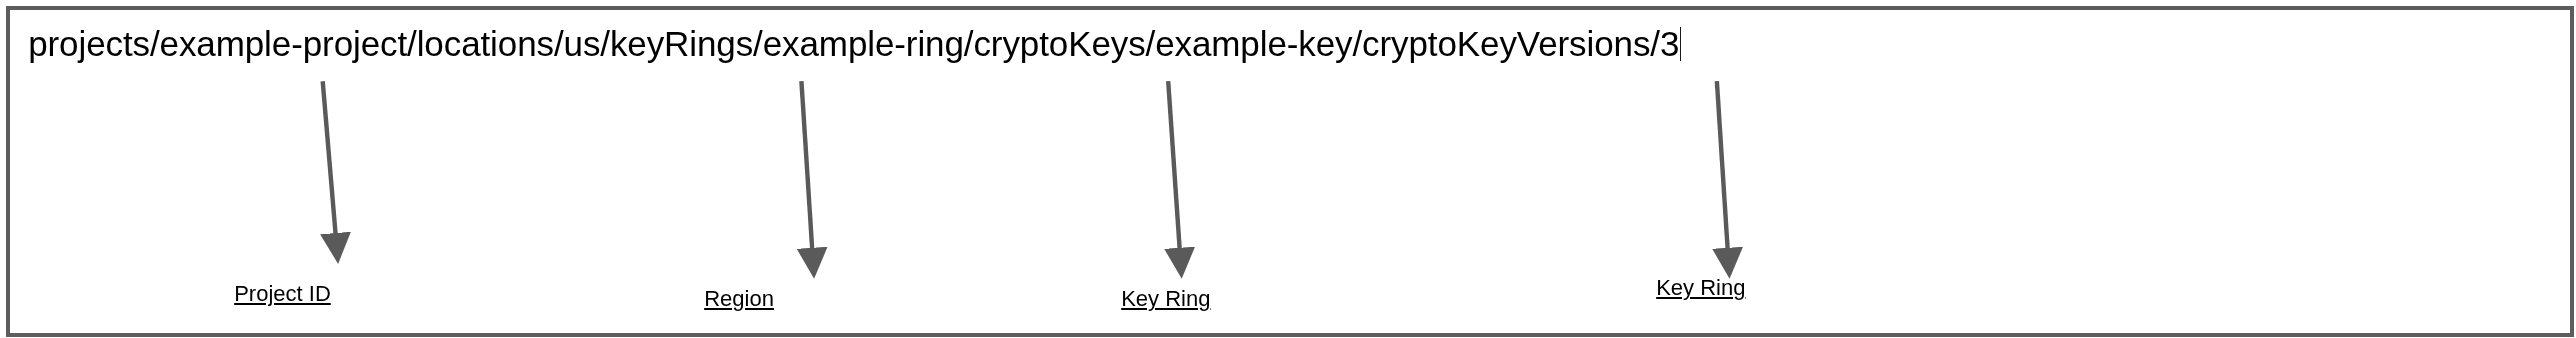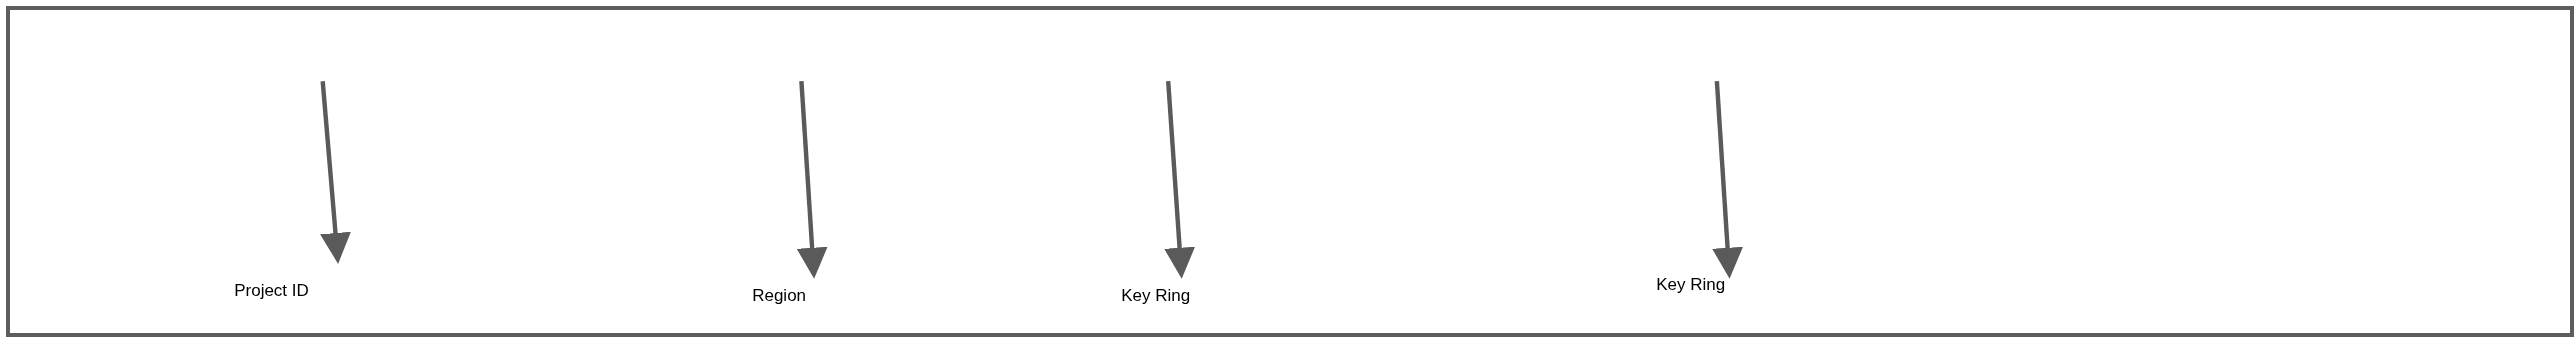--- a/index.html
+++ b/index.html
@@ -49,60 +49,64 @@
     display: inline-block;
     width: 1.5px;
     height: 34px;
     background: #1a1a1a;
     vertical-align: -5.2px;
     margin-left: 0.7px;
   }
   
   .anno-label {
     position: absolute;
-    font-size: 17px;
+    font-size: 22px;
     color: #000000;
     white-space: nowrap;
     font-family: "Liberation Sans", sans-serif;
+    text-decoration: underline;
   }
   
   #arrow-layer {
     position: absolute;
     left: 0;
     top: 0;
     width: 100%;
     height: 100%;
     pointer-events: none;
   }
 </style>
 </head>
 <body>
 
 <div id="canvas">
 
   <div id="frame">
     <div id="inner">
 
+      <div id="path-text">
+        <span>projects/example-project/locations/us/keyRings/example-ring/cryptoKeys/example-key/cryptoKeyVersions/3</span><span id="text-caret"></span>
+      </div>
 
       <svg id="arrow-layer" viewBox="0 0 3448 410" preserveAspectRatio="none">
         <defs>
           <marker id="ah" markerWidth="7" markerHeight="7" refX="1.2" refY="3.5" orient="auto" markerUnits="strokeWidth">
             <path d="M0,0 L7,3.5 L0,7 z" fill="#5a5a5a"></path>
           </marker>
         </defs>
         <g id="arrows-group">
             <line x1="411" y1="83" x2="429" y2="296" stroke="#5a5a5a" stroke-width="6" marker-end="url(#ah)"></line>
             <line x1="1061" y1="83" x2="1076" y2="316" stroke="#5a5a5a" stroke-width="6" marker-end="url(#ah)"></line>
             <line x1="1559" y1="83" x2="1575" y2="316" stroke="#5a5a5a" stroke-width="6" marker-end="url(#ah)"></line>
             <line x1="2304" y1="83" x2="2319" y2="316" stroke="#5a5a5a" stroke-width="6" marker-end="url(#ah)"></line>
           </g>
       </svg>
 
       <div class="anno-label" id="label-0" style="left: 214px; top: 261px;">Project ID</div>
-      <div class="anno-label" id="label-1" style="left: 732px; top: 266px;">Region</div>
+      <div class="anno-label" id="label-1" style="left: 684px; top: 266px;">Region</div>
       <div class="anno-label" id="label-2" style="left: 1101px; top: 266px;">Key Ring</div>
       <div class="anno-label" id="label-3" style="left: 1636px; top: 255px;">Key Ring</div>
 
     </div>
   </div>
 
 </div>
 
 
 </body></html>

